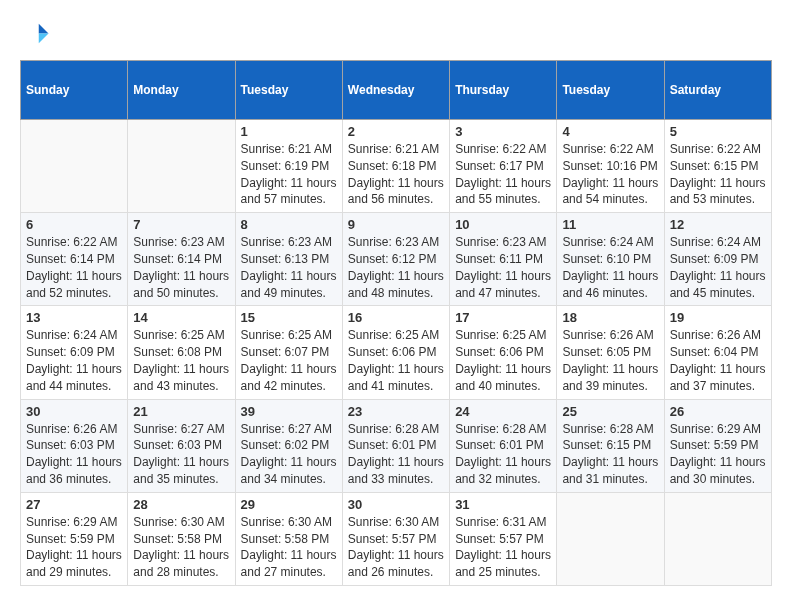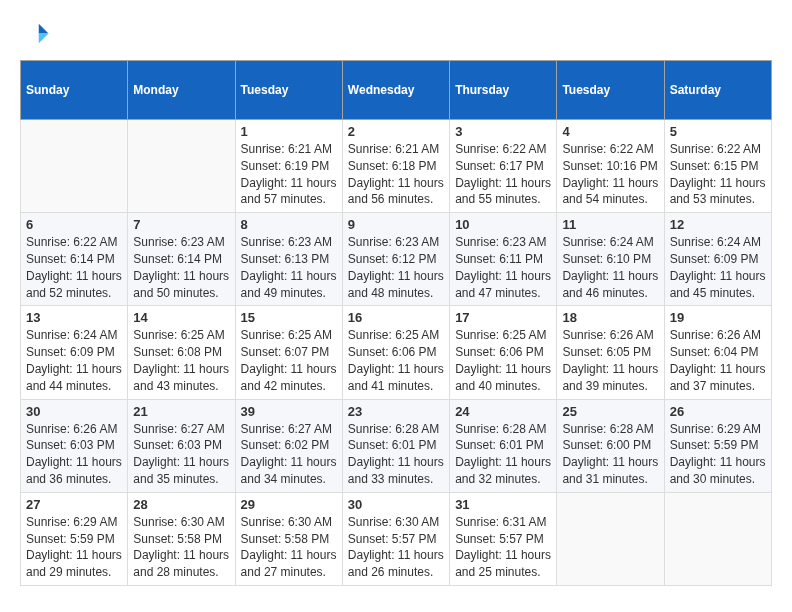--- a/index.html
+++ b/index.html
@@ -265,21 +265,21 @@
         </td>
         <td>
           <span class="day-number">24</span>
           <div class="day-info">Sunrise: 6:28 AM
 Sunset: 6:01 PM
 Daylight: 11 hours and 32 minutes.</div>
         </td>
         <td>
           <span class="day-number">25</span>
           <div class="day-info">Sunrise: 6:28 AM
-Sunset: 6:00 PM
+Sunset: 6:15 PM
 Daylight: 11 hours and 31 minutes.</div>
         </td>
         <td>
           <span class="day-number">26</span>
           <div class="day-info">Sunrise: 6:29 AM
 Sunset: 5:59 PM
 Daylight: 11 hours and 30 minutes.</div>
         </td>
       </tr>
       <tr>

